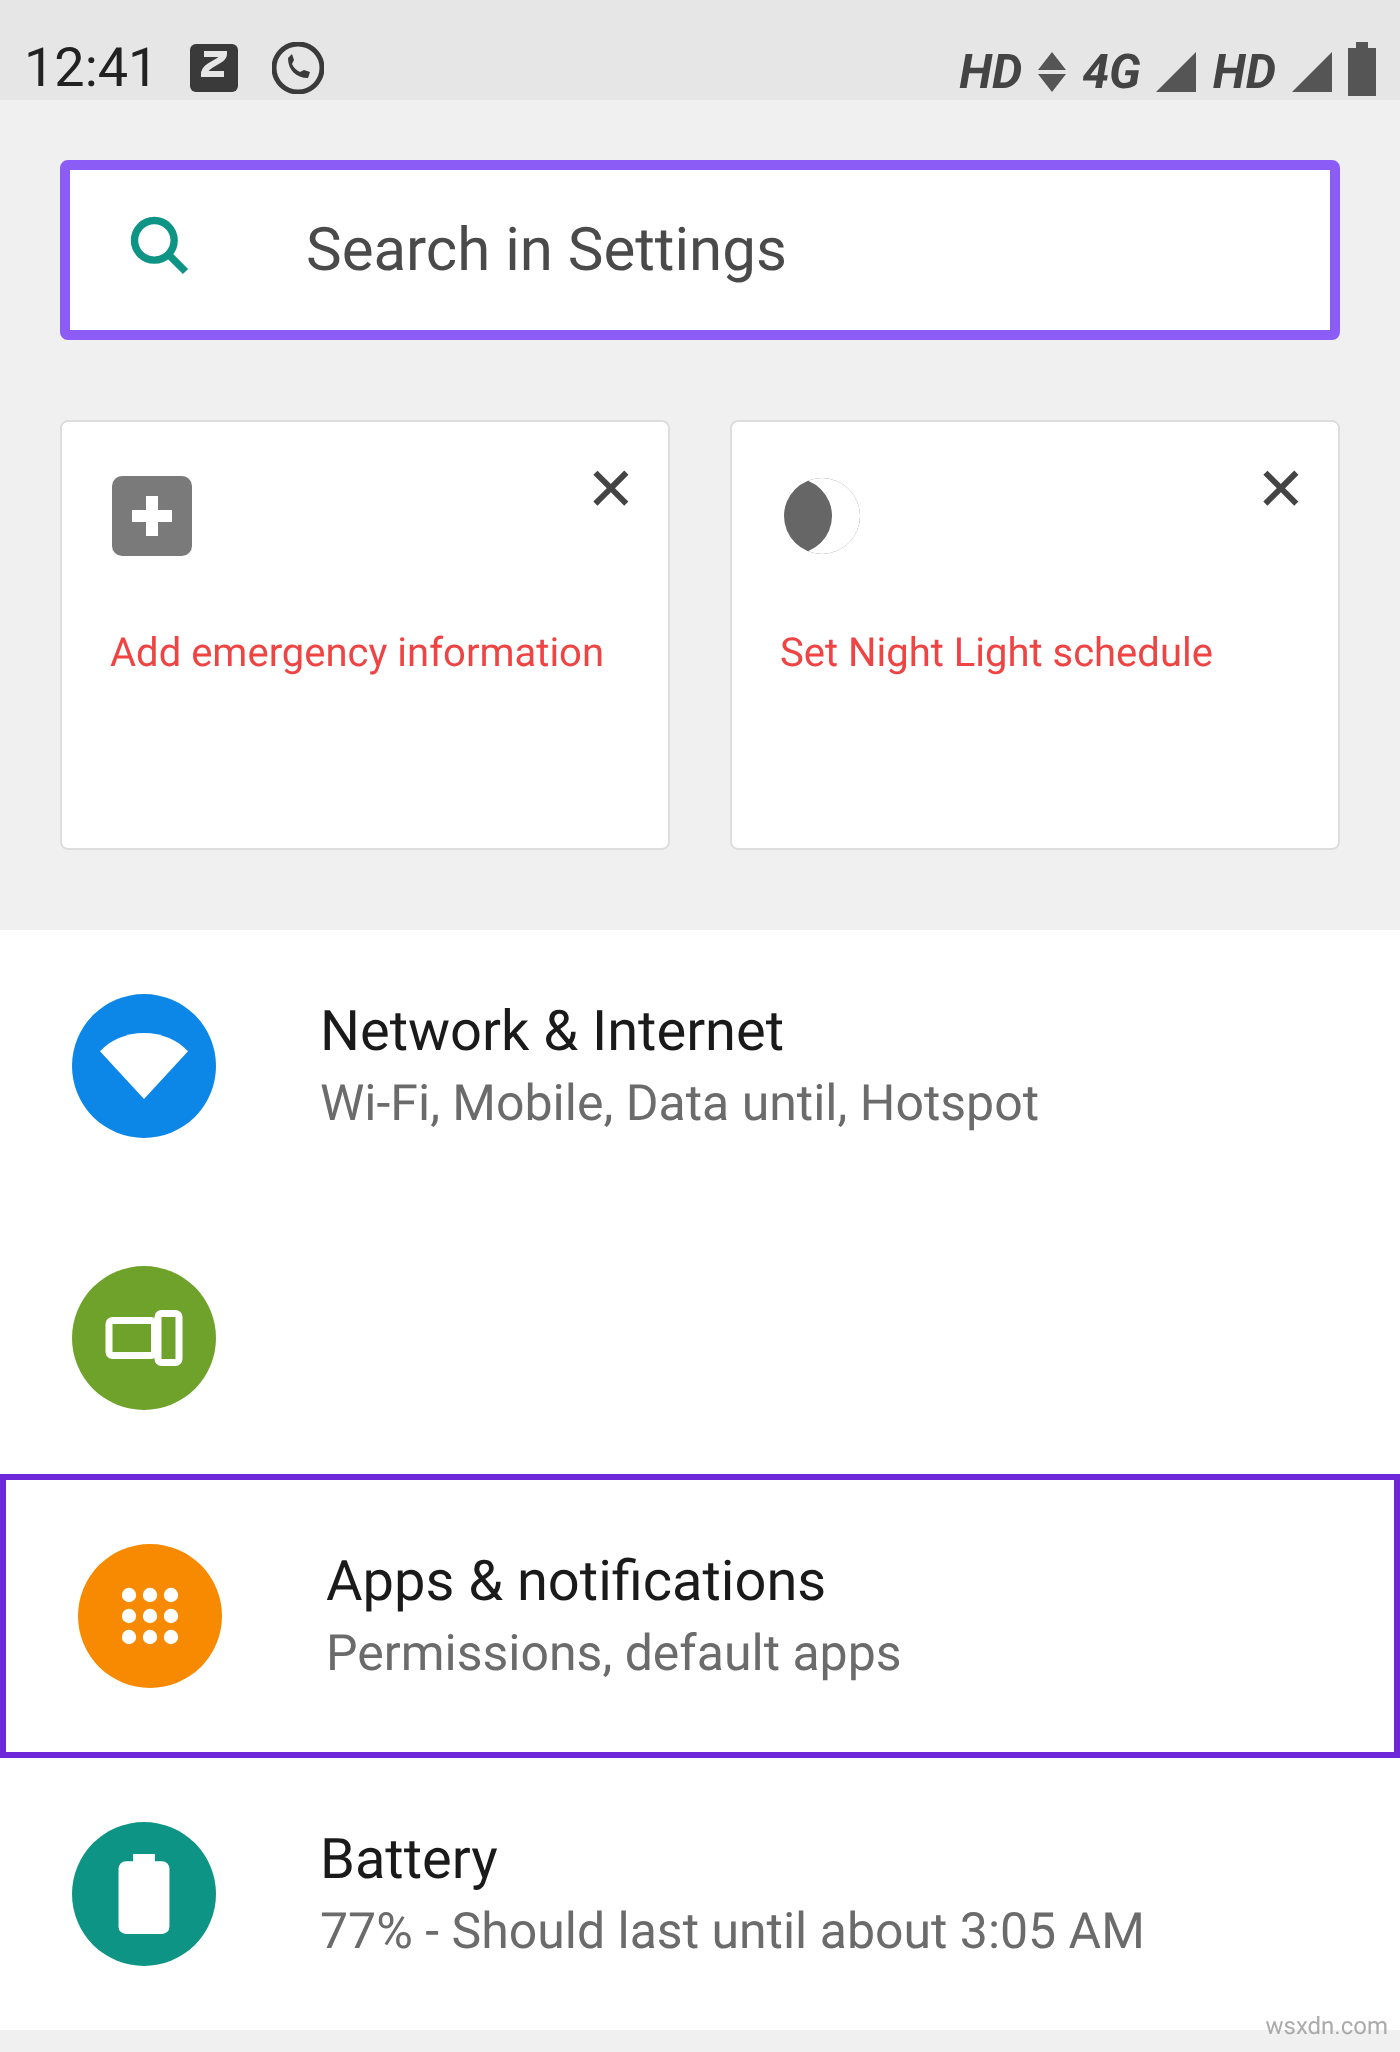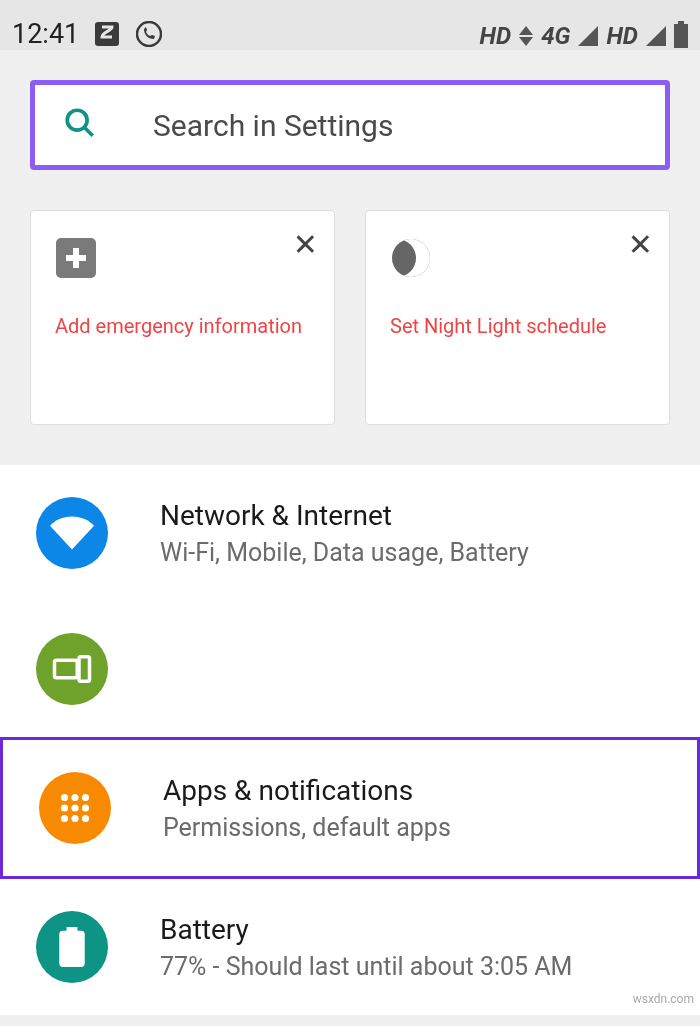--- a/index.html
+++ b/index.html
@@ -145,21 +145,21 @@
     }
     .setting-sub{
       font-size:25px; color:#6b6b6b;
     }
     .c-blue{background:#0c87e8;}
     .c-green{background:#6ea22b;}
     .c-orange{background:#f78a00;}
     .c-teal{background:#0e9485;}
 
     .watermark{
-      position:absolute; right:6px; bottom:20px;
+      position:absolute; right:6px; bottom:6px;
       font-size:12px; color:#aaa;
     }
   </style>
 </head>
 <body>
 
 <div class="status-bar">
   <div class="status-left">
     <span class="status-time">12:41</span>
     <span class="status-ico">
@@ -221,21 +221,21 @@
 <div class="settings-list">
 
   <div class="setting-item">
     <div class="setting-icon c-blue">
       <svg width="44" height="44" viewBox="0 0 24 24" fill="#fff">
           <path d="M12 3C7 3 2.7 5 0 8l12 13L24 8c-2.7-3-7-5-12-5z"></path>
         </svg>
     </div>
     <div class="setting-text">
       <div class="setting-title">Network &amp; Internet</div>
-      <div class="setting-sub">Wi-Fi, Mobile, Data usage, Battery</div>
+      <div class="setting-sub">Wi-Fi, Mobile, Data until, Hotspot</div>
     </div>
   </div>
 
   <div class="setting-item">
     <div class="setting-icon c-green">
       <svg width="42" height="42" viewBox="0 0 24 24" fill="none" stroke="#fff" stroke-width="2">
           <rect x="2" y="7" width="13" height="10" rx="1"></rect>
           <rect x="16" y="5" width="6" height="14" rx="1"></rect>
         </svg>
     </div>

